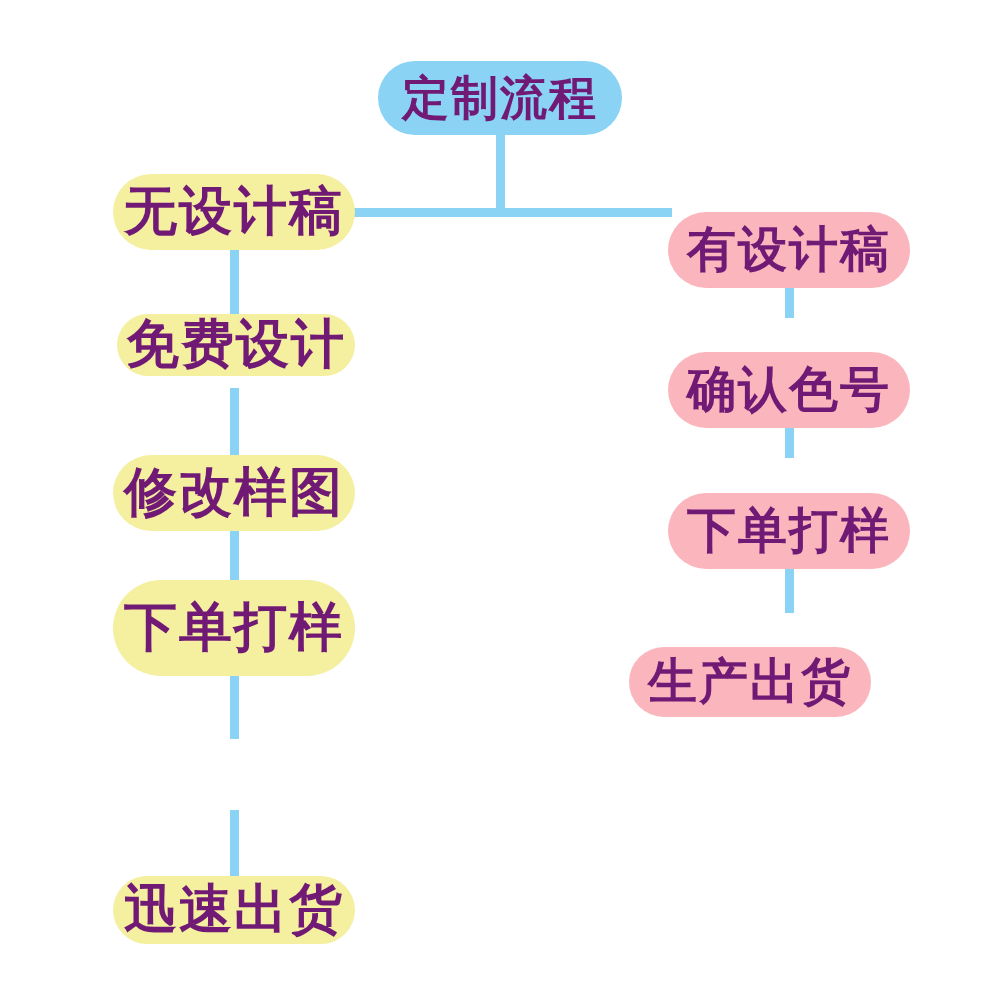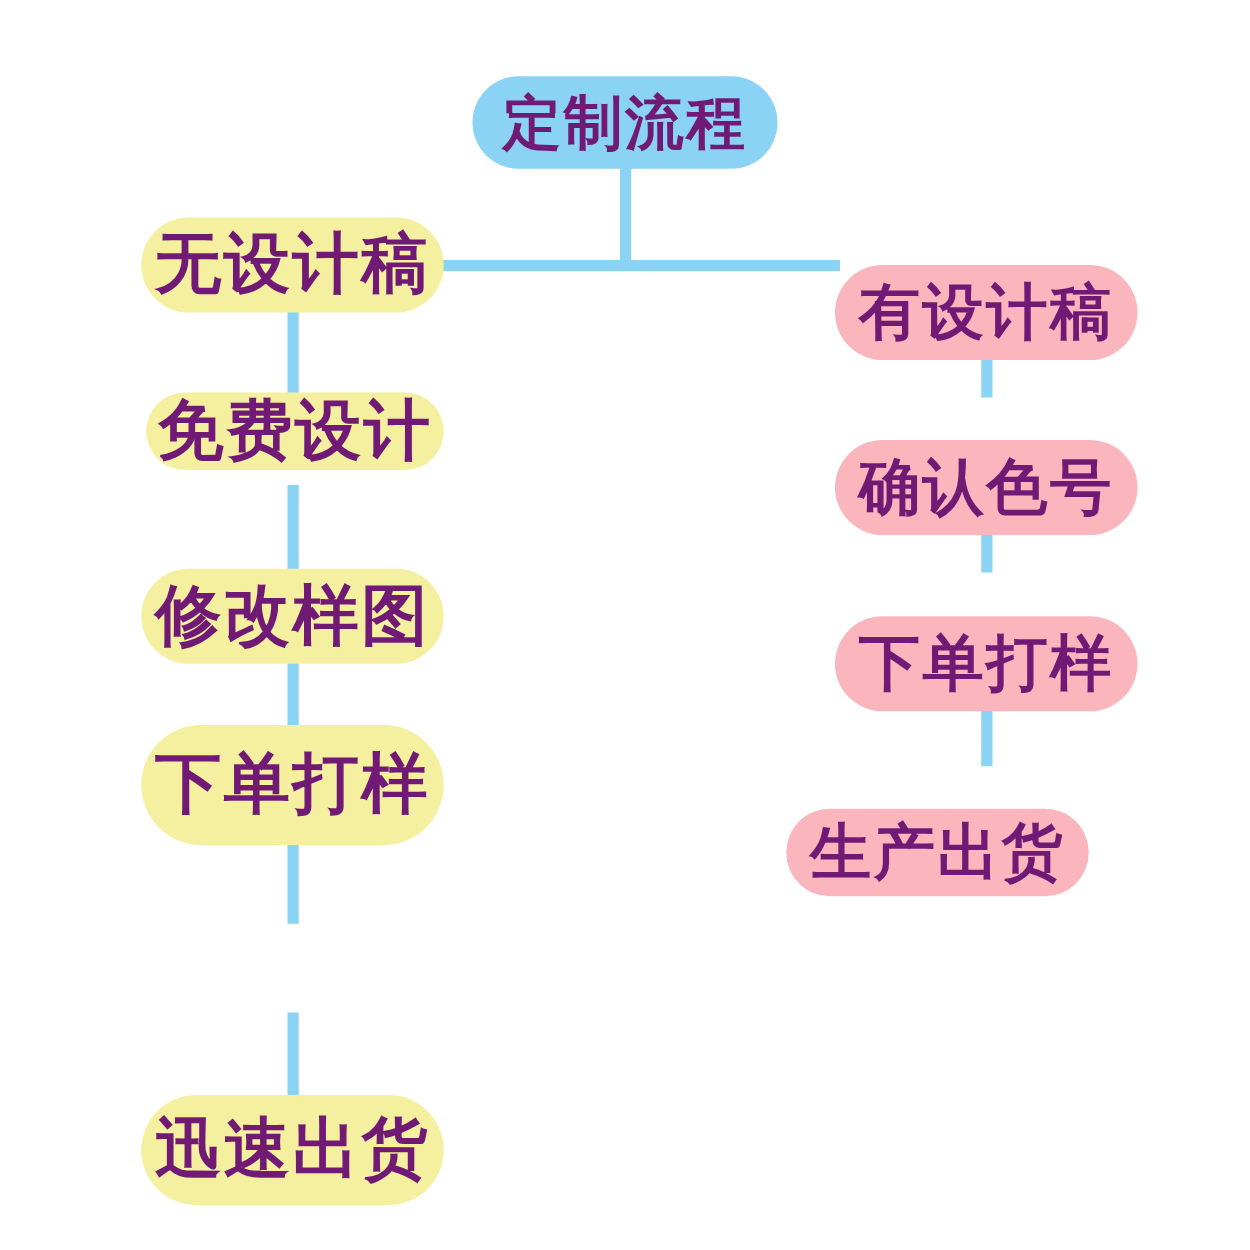--- a/index.html
+++ b/index.html
@@ -63,18 +63,18 @@
     <div class="connector" style="left: 230px; top: 669px; width: 9px; height: 70px; background: rgb(138, 211, 245);"></div>
     <div class="connector" style="left: 230px; top: 810px; width: 9px; height: 70px; background: rgb(138, 211, 245);"></div>
     <div class="connector" style="left: 785px; top: 248px; width: 9px; height: 70px; background: rgb(138, 211, 245);"></div>
     <div class="connector" style="left: 785px; top: 388px; width: 9px; height: 70px; background: rgb(138, 211, 245);"></div>
     <div class="connector" style="left: 785px; top: 529px; width: 9px; height: 84px; background: rgb(138, 211, 245);"></div>
     <div class="node node-root" style="left: 378px; top: 61px; width: 244px; height: 74px; background: rgb(138, 211, 245);">定制流程</div>
     <div class="node node-left" style="left: 113px; top: 174px; width: 242px; height: 76px; background: rgb(245, 239, 160);">无设计稿</div>
     <div class="node node-left" style="left: 117px; top: 314px; width: 238px; height: 62px; background: rgb(245, 239, 160);">免费设计</div>
     <div class="node node-left" style="left: 113px; top: 455px; width: 242px; height: 76px; background: rgb(245, 239, 160); text-align: right;">修改样图</div>
     <div class="node node-left" style="left: 113px; top: 580px; width: 242px; height: 96px; background: rgb(245, 239, 160);">下单打样</div>
-    <div class="node node-left" style="left: 113px; top: 876px; width: 242px; height: 88px; background: rgb(245, 239, 160);">迅速出货</div>
+    <div class="node node-left" style="left: 113px; top: 876px; width: 242px; height: 68px; background: rgb(245, 239, 160);">迅速出货</div>
     <div class="node node-right" style="left: 668px; top: 174px; width: 242px; height: 76px; background: rgb(250, 182, 188);">有设计稿</div>
     <div class="node node-right" style="left: 668px; top: 314px; width: 242px; height: 76px; background: rgb(250, 182, 188);">确认色号</div>
     <div class="node node-right" style="left: 668px; top: 455px; width: 242px; height: 76px; background: rgb(250, 182, 188);">下单打样</div>
     <div class="node node-right" style="left: 629px; top: 609px; width: 242px; height: 70px; background: rgb(250, 182, 188);">生产出货</div>
   </div>
 
 </body></html>

